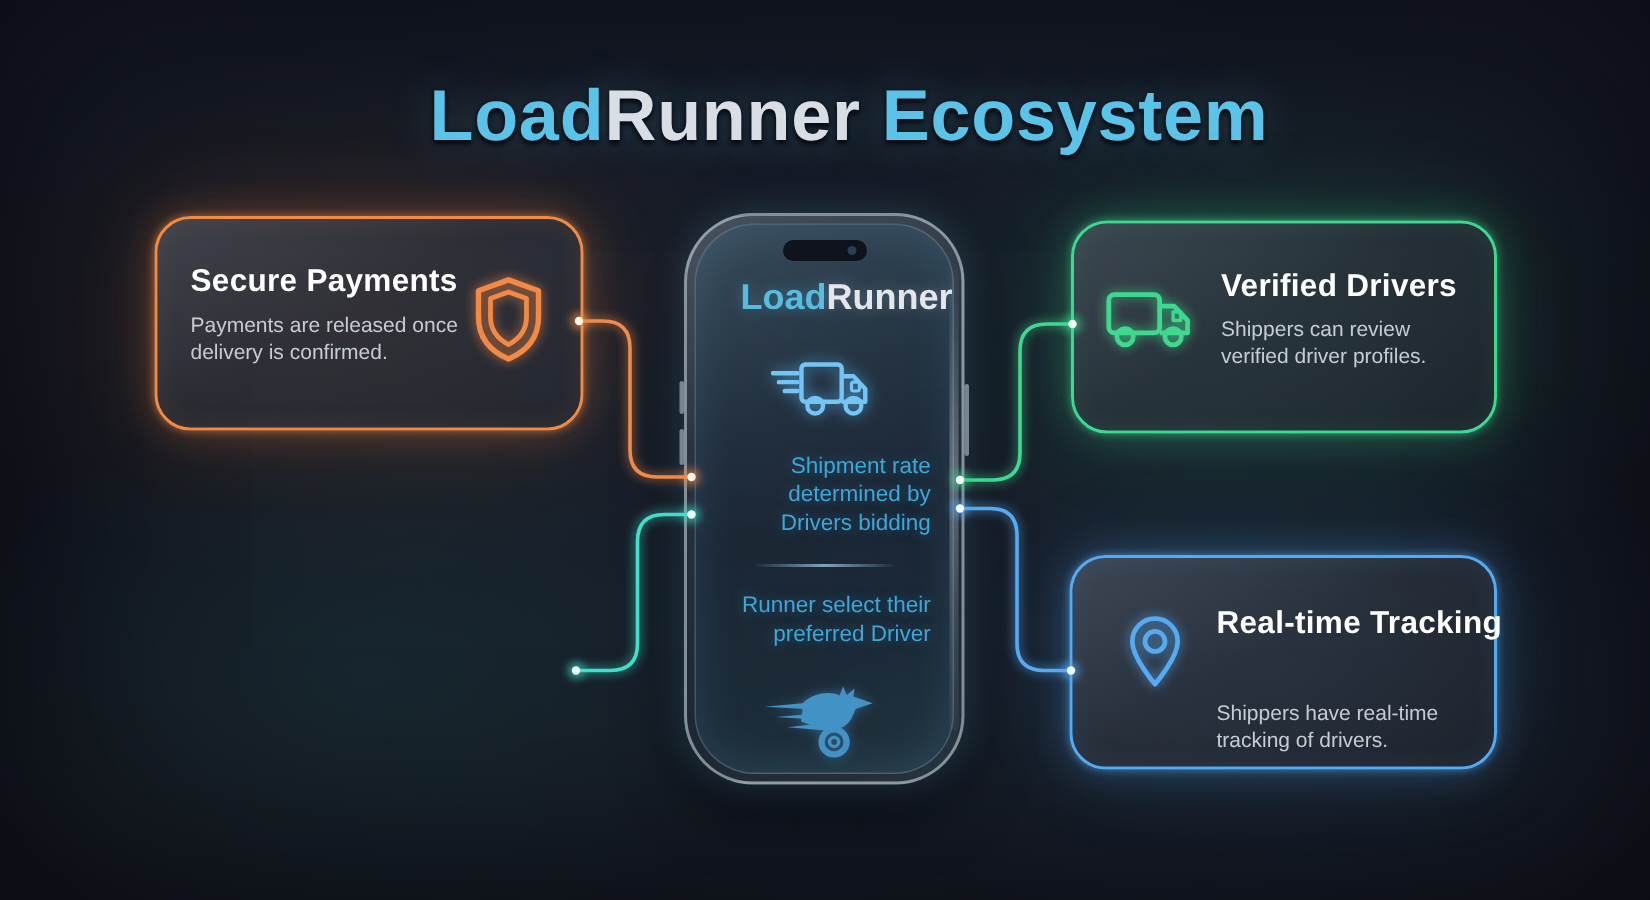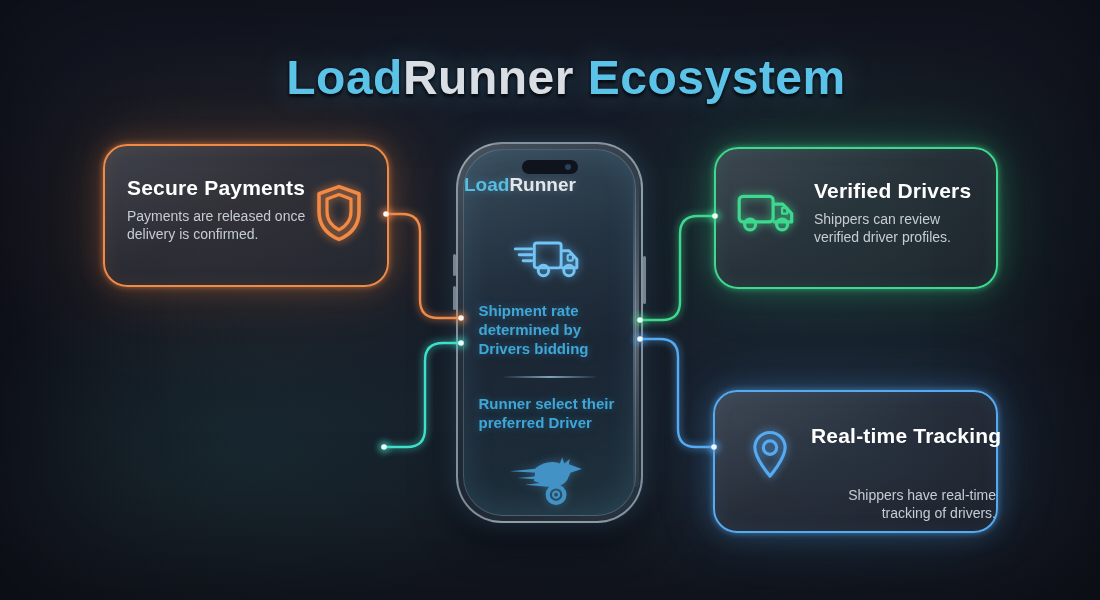--- a/index.html
+++ b/index.html
@@ -25,21 +25,21 @@
   .c-light{color:#d9dde4;}
   
   .card{
     position:absolute;border-radius:24px;border:2.5px solid var(--c);
     background:linear-gradient(150deg, rgba(150,158,170,.30), rgba(96,102,112,.22) 45%, rgba(50,55,64,.30));
     box-shadow:0 0 6px rgba(var(--cr),.55),0 0 26px rgba(var(--cr),.28),0 0 64px rgba(var(--cr),.14),inset 0 0 18px rgba(var(--cr),.10);
   }
   .card-tl{--c:#f28a45;--cr:242,138,69;left:103px;top:144px;width:282px;height:139px;}
   .card-tr{--c:#3ed98e;--cr:62,217,142;left:714px;top:147px;width:280px;height:138px;}
   .card-bl{--c:#3ee0cb;--cr:62,224,203;left:104px;top:376px;width:280px;height:144px;}
-  .card-br{--c:#55aaf2;--cr:85,170,242;left:713px;top:390px;width:281px;height:139px;text-align:right;}
+  .card-br{--c:#55aaf2;--cr:85,170,242;left:713px;top:370px;width:281px;height:139px;}
   .card-title{position:absolute;color:#ffffff;font-size:21px;font-weight:bold;letter-spacing:.2px;line-height:1.1;white-space:nowrap;}
   .card-body{position:absolute;color:#c6ccd4;font-size:14px;line-height:1.25;}
   .card-tl .card-title{left:22px;top:30px;}
   .card-tl .card-body{left:22px;top:62px;width:185px;}
   .card-tr .card-title{left:98px;top:30px;}
   .card-tr .card-body{left:98px;top:62px;width:170px;}
   .card-bl .card-title{left:22px;top:14px;width:170px;white-space:normal;}
   .card-bl .card-body{left:22px;top:66px;width:200px;font-size:13.5px;}
   .card-br .card-title{left:96px;top:32px;}
   .card-br .card-body{left:96px;top:64px;width:185px;margin-top:31px;}
@@ -69,26 +69,26 @@
   .sb-l2{left:-5px;top:142px;height:24px;}
   .sb-r1{right:-5px;top:112px;height:48px;}
   .screen{
     position:absolute;inset:5px;border-radius:40px;overflow:hidden;
     border:1px solid rgba(160,190,210,.30);
     background:linear-gradient(170deg, rgba(46,72,90,.55), rgba(24,36,50,.66) 55%, rgba(30,54,66,.60));
     box-shadow:inset 0 0 30px rgba(110,190,230,.15);
   }
   .notch{position:absolute;top:10px;left:50%;transform:translateX(-50%);width:56px;height:14px;border-radius:8px;background:#0f141c;}
   .cam{position:absolute;right:7px;top:4px;width:6px;height:6px;border-radius:50%;background:#27405c;}
-  .app-name{position:absolute;top:24px;left:0;width:100%;text-align:left;font-size:19px;font-weight:bold;}
+  .app-name{position:absolute;top:35px;left:0;width:100%;text-align:right;font-size:24px;font-weight:bold;}
   .app-name .c-cyan{color:#56bde0;text-shadow:0 0 10px rgba(86,189,224,.45);}
   .app-name .c-light{color:#e3e7ec;text-shadow:0 0 10px rgba(200,220,235,.30);}
   .icon-delivery{position:absolute;top:84px;left:50%;transform:translateX(-50%);width:72px;height:52px;color:#74c4f4;filter:drop-shadow(0 0 5px rgba(90,180,240,.75));}
-  .feat{position:absolute;left:50%;transform:translateX(-50%);width:142px;text-align:left;
-        color:#3fa6d8;font-size:15px;font-weight:bold;line-height:1.25;text-shadow:0 0 9px rgba(60,165,215,.40);}
+  .feat{position:absolute;left:50%;transform:translateX(-50%);width:142px;text-align:right;
+        color:#3fa6d8;font-size:15px;font-weight:normal;line-height:1.25;text-shadow:0 0 9px rgba(60,165,215,.40);}
   .feat-1{top:152px;}
   .feat-2{top:245px;}
   .divider{position:absolute;top:226px;left:50%;transform:translateX(-50%);width:92px;height:2px;
            background:linear-gradient(90deg, rgba(120,180,220,.05), rgba(160,205,235,.75), rgba(120,180,220,.05));}
   .icon-bird{position:absolute;top:306px;left:50%;transform:translateX(-50%);width:84px;height:50px;color:#4392c6;filter:drop-shadow(0 0 4px rgba(70,150,200,.5));}
 </style>
 </head>
 <body>
 
 <div class="stage">

